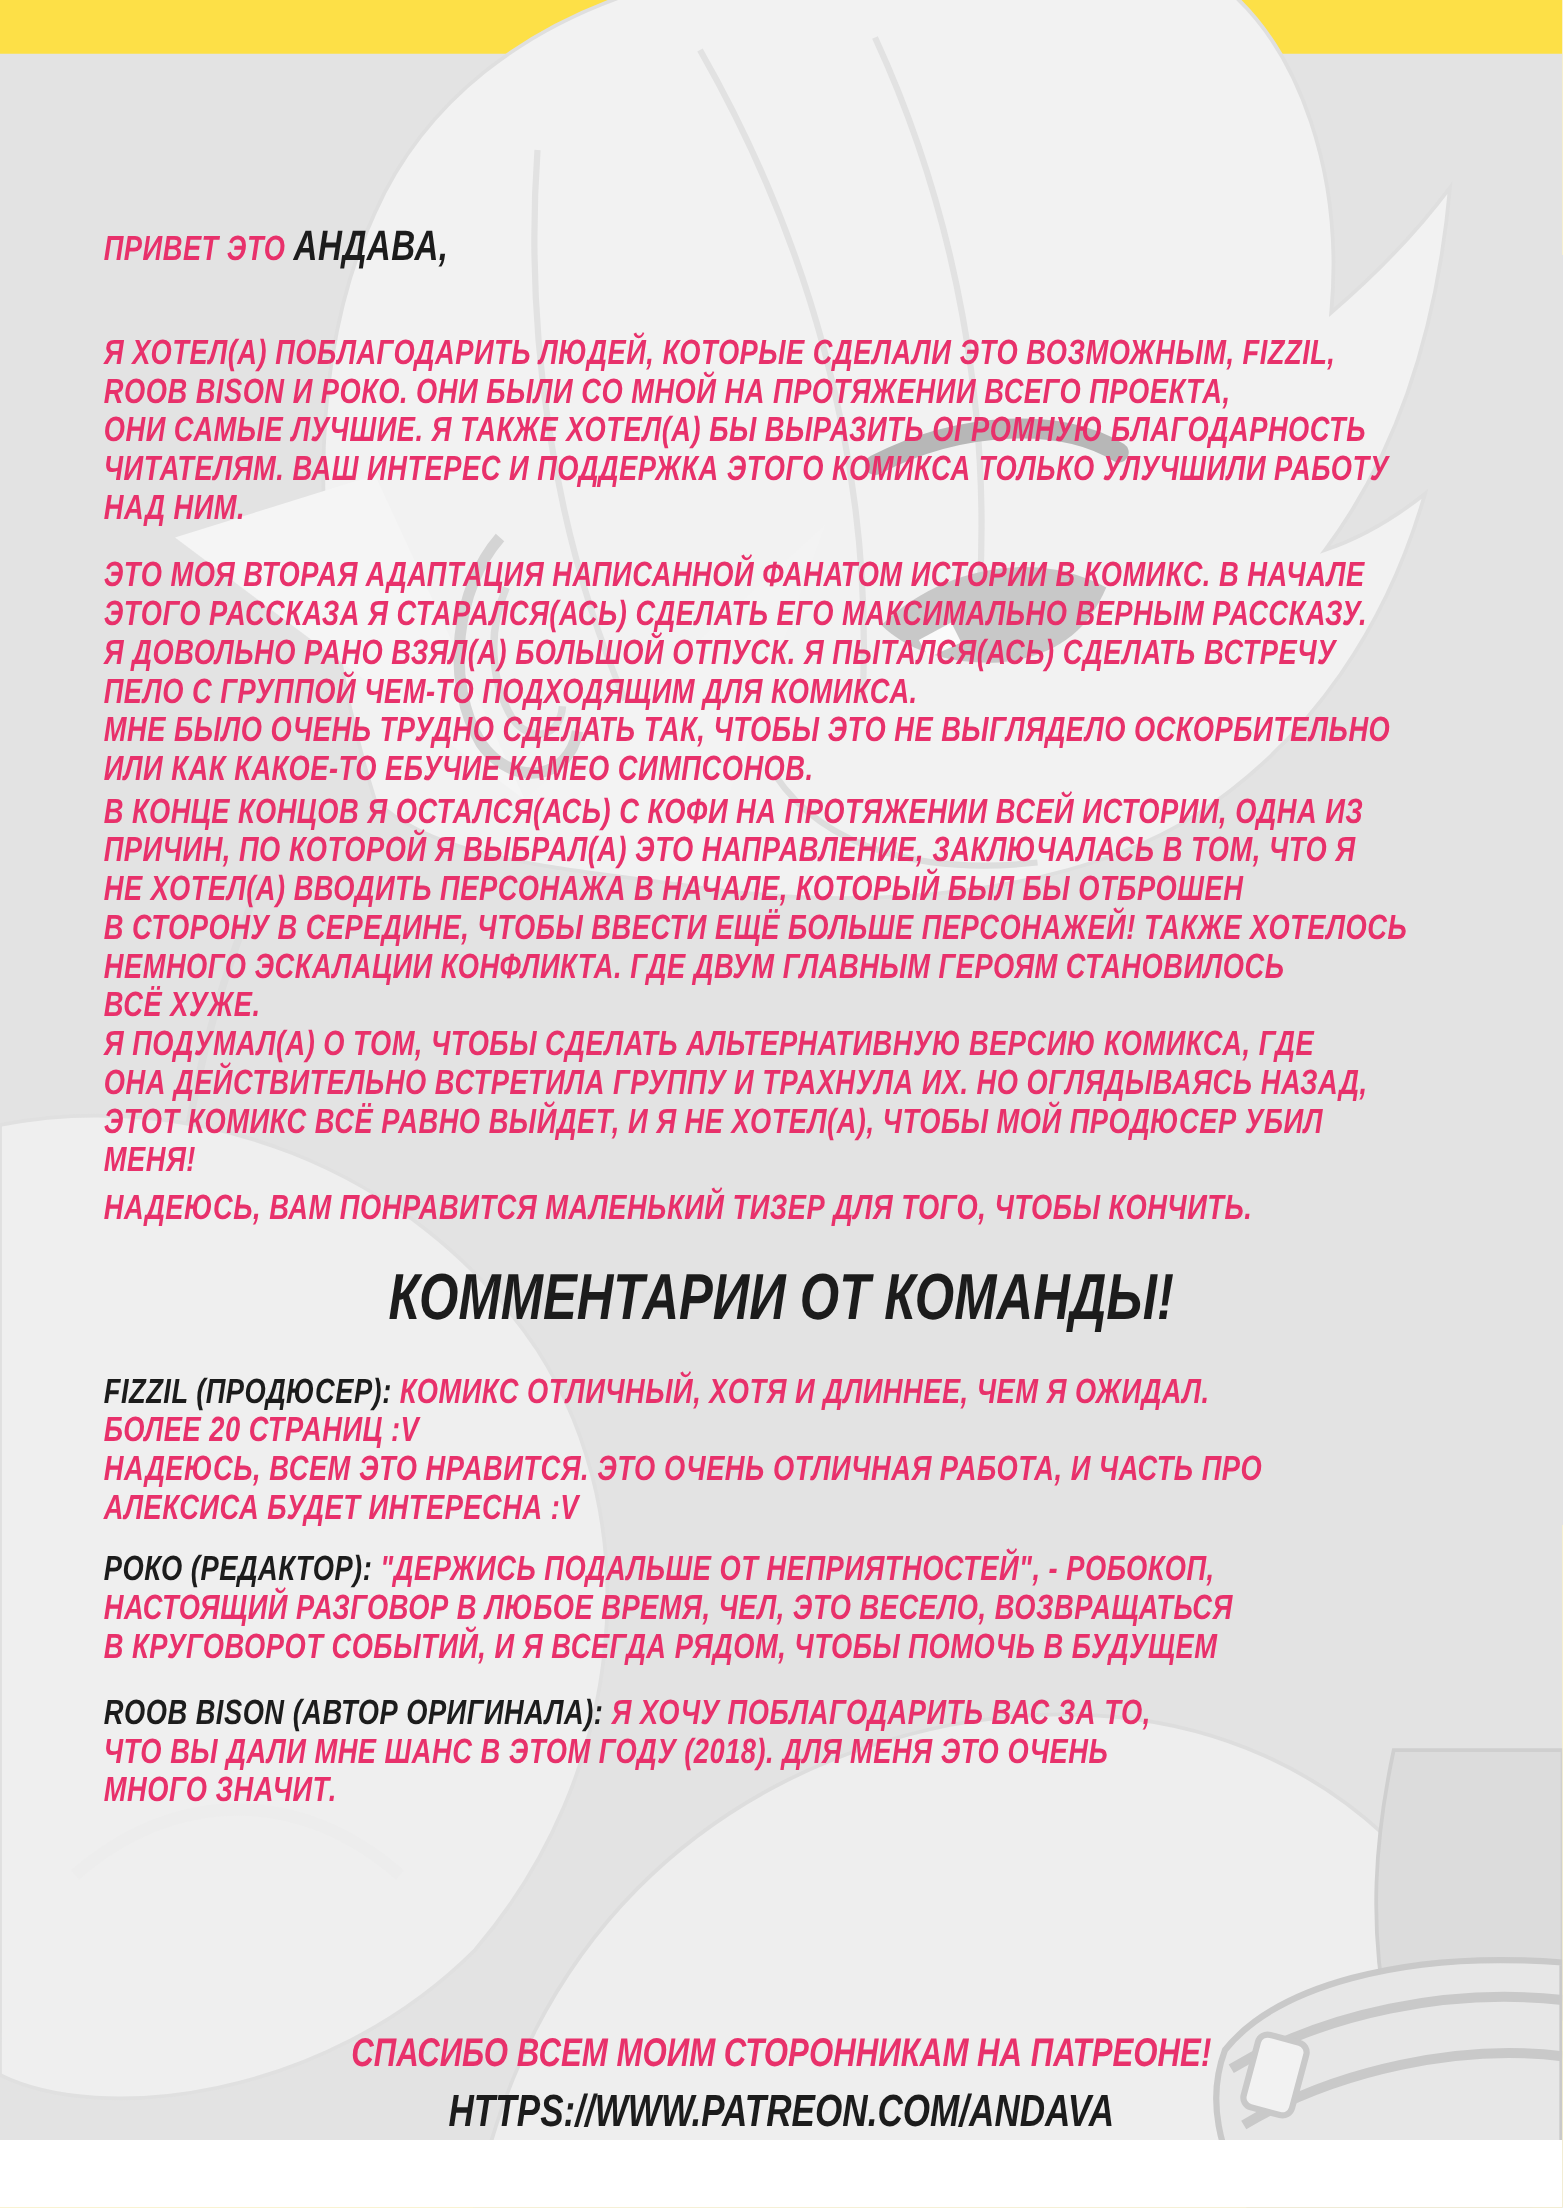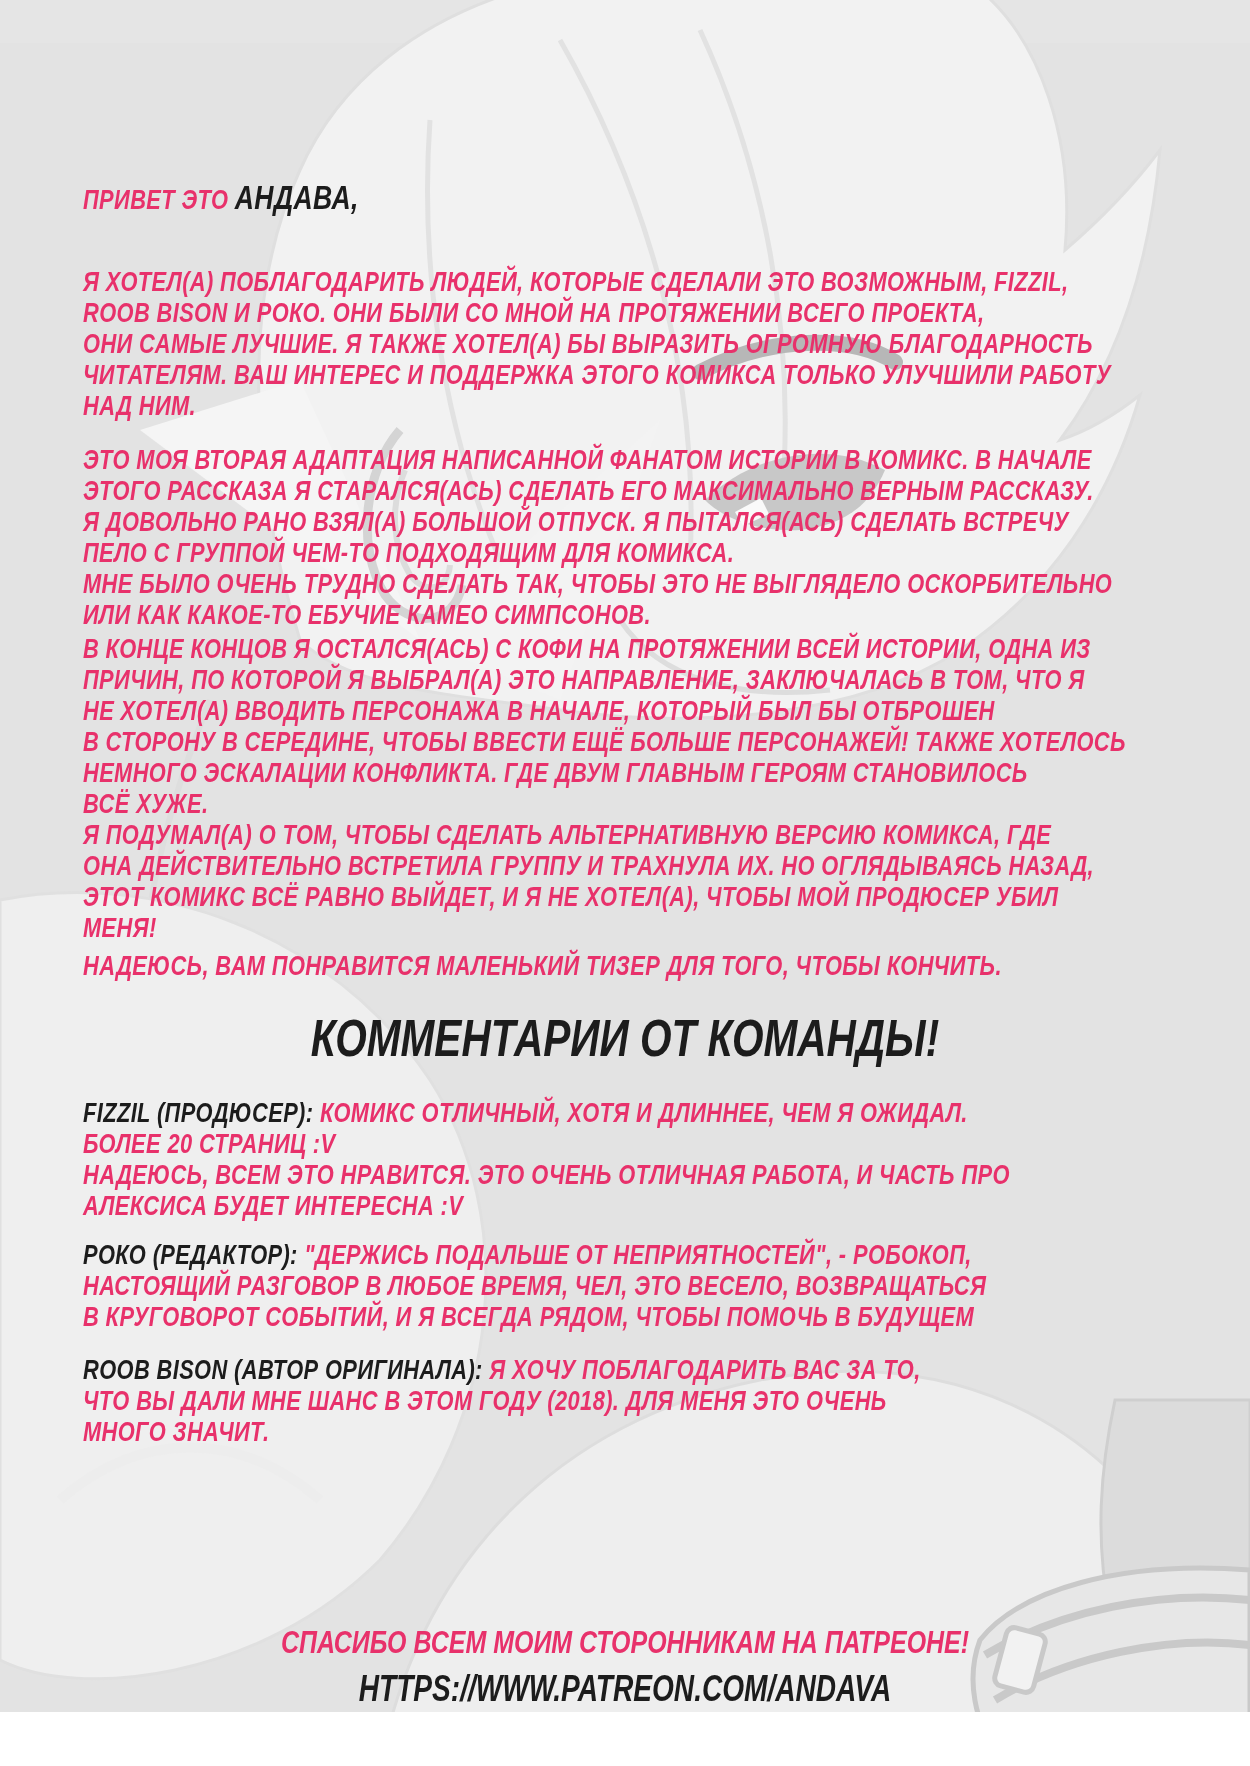--- a/index.html
+++ b/index.html
@@ -1,17 +1,17 @@
 <!DOCTYPE html>
 <html><head>
 <meta charset="utf-8">
 <style>
   html,body{margin:0;padding:0;background:#ffffff;}
   .page{
-    position:relative;width:1250px;height:1766px;background:#e5e5e5;
+    position:relative;width:1250px;height:1766px;background:#fde047;
     overflow:hidden;font-family:"Liberation Sans",sans-serif;
   }
   .gray-band{position:absolute;left:0;top:43px;width:1250px;height:1669px;background:#e3e3e3;z-index:1;}
   .art{position:absolute;left:0;top:0;width:1250px;height:1766px;z-index:2;}
   .bottom-band{position:absolute;left:0;top:1712px;width:1250px;height:54px;background:#ffffff;z-index:3;}
   .txt{
     position:absolute;left:83px;width:1430px;
     transform:scaleX(.78);transform-origin:0 0;
     font-weight:700;font-style:italic;font-size:28px;line-height:31px;
     letter-spacing:.5px;white-space:pre-line;z-index:5;

